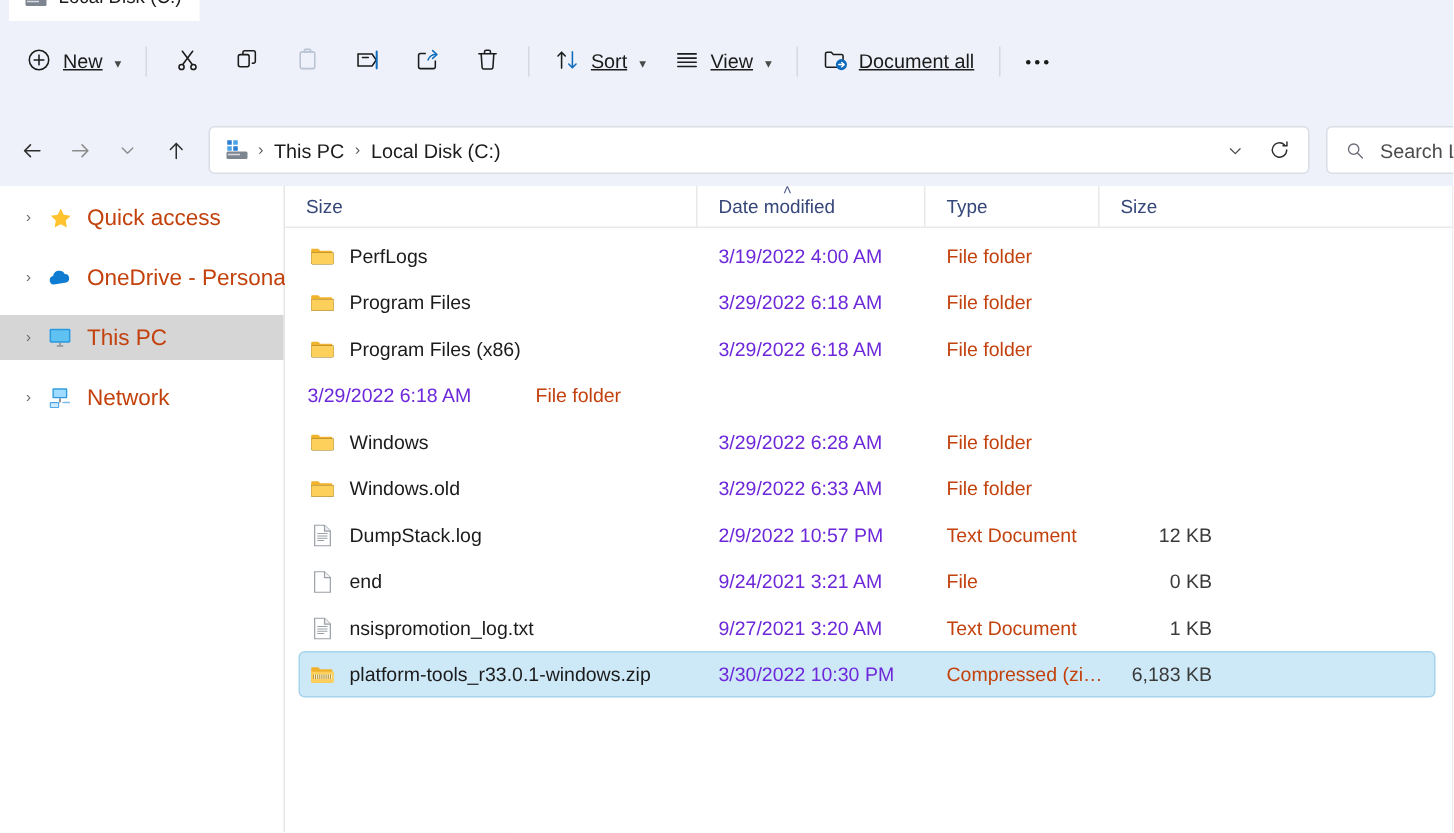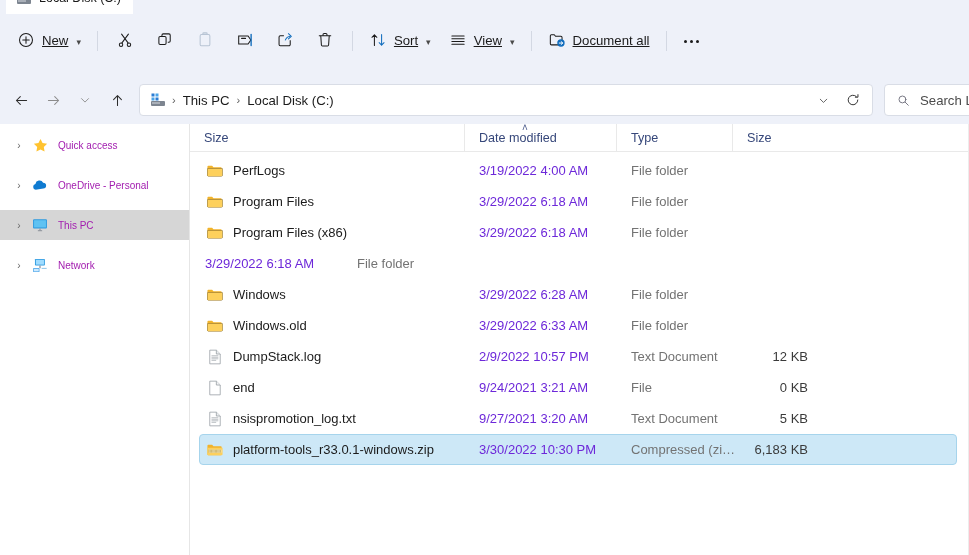--- a/index.html
+++ b/index.html
@@ -148,21 +148,21 @@
     border-radius: 0;
   }
   .nav-item.sel { background: #d6d6d6; }
   .nav-exp {
     width: 22px; flex: none;
     display: flex; align-items: center; justify-content: center;
     color: #6a6a6a; font-size: 10px;
   }
   .nav-ico { width: 20px; height: 18px; flex: none; margin-right: 8px;
              display:flex; align-items:center; justify-content:center; }
-  .nav-text { font-size: 10px; color: #a21caf; white-space: nowrap; }
+  .nav-text { font-size: 15px; color: #c2410c; white-space: nowrap; }
   .nav-spacer { height: 10px; }
 
   
   .listarea {
     position: absolute; left: 190px; top: 0;
     width: 779px; height: 431px;
     background: #ffffff;
   }
   .colheader {
     position: relative;
@@ -210,21 +210,21 @@
     overflow: hidden;
     text-overflow: ellipsis;
   }
   .c-name {
     width: 274px;
     display: flex; align-items: center; gap: 9px;
     padding-left: 6px;
   }
   .c-name .nm { overflow: hidden; text-overflow: ellipsis; }
   .c-date { width: 152px; padding-left: 5px; color: #6d28d9; }
-  .c-type { width: 116px; padding-left: 5px; color: #737373; }
+  .c-type { width: 116px; padding-left: 5px; color: #c2410c; }
   .c-size { width: 72px; padding-right: 6px; text-align: right; color: #3a3a3a; }
   .ficon { width: 18px; height: 18px; flex: none; display:block; }
 
   .rightedge {
     position: absolute; right: 0; top: 0;
     width: 1px; height: 431px; background: #ececec;
   }
 </style>
 </head>
 <body>
@@ -603,21 +603,21 @@
             <div class="cell c-name">
               <svg class="ficon" viewBox="0 0 20 20">
                 <path d="M4.2 2.4h7.3l4.3 4.3v10.9H4.2z" fill="#ffffff" stroke="#9aa0a6" stroke-width="0.9"></path>
                 <path d="M11.5 2.4v4.3h4.3" fill="#eceff1" stroke="#9aa0a6" stroke-width="0.9"></path>
                 <path d="M6.1 8.6h7.6M6.1 10.3h7.6M6.1 12h7.6M6.1 13.7h5.2" stroke="#9aa0a6" stroke-width="0.75"></path>
               </svg>
               <span class="nm">nsispromotion_log.txt</span>
             </div>
             <div class="cell c-date">9/27/2021 3:20 AM</div>
             <div class="cell c-type">Text Document</div>
-            <div class="cell c-size">5 KB</div>
+            <div class="cell c-size">1 KB</div>
           </div>
           <div class="row sel">
             <div class="cell c-name">
               <svg class="ficon" viewBox="0 0 20 20">
                 <path d="M1.6 5.2a1 1 0 0 1 1-1h4.2l1.5 1.6h8.1a1 1 0 0 1 1 1v8a1 1 0 0 1-1 1H2.6a1 1 0 0 1-1-1z" fill="#f1b32b"></path>
                 <path d="M1.6 7.6h16.8v7.2a1 1 0 0 1-1 1H2.6a1 1 0 0 1-1-1z" fill="#fdd05c"></path>
                 <rect x="3" y="9.6" width="14" height="3.4" fill="#fffbe8"></rect>
                 <path d="M3.4 9.6v3.4M4.8 9.6v3.4M6.2 9.6v3.4M7.6 9.6v3.4M9 9.6v3.4M10.4 9.6v3.4M11.8 9.6v3.4M13.2 9.6v3.4M14.6 9.6v3.4M16 9.6v3.4" stroke="#b08a1e" stroke-width="0.7"></path>
               </svg>
               <span class="nm">platform-tools_r33.0.1-windows.zip</span>

